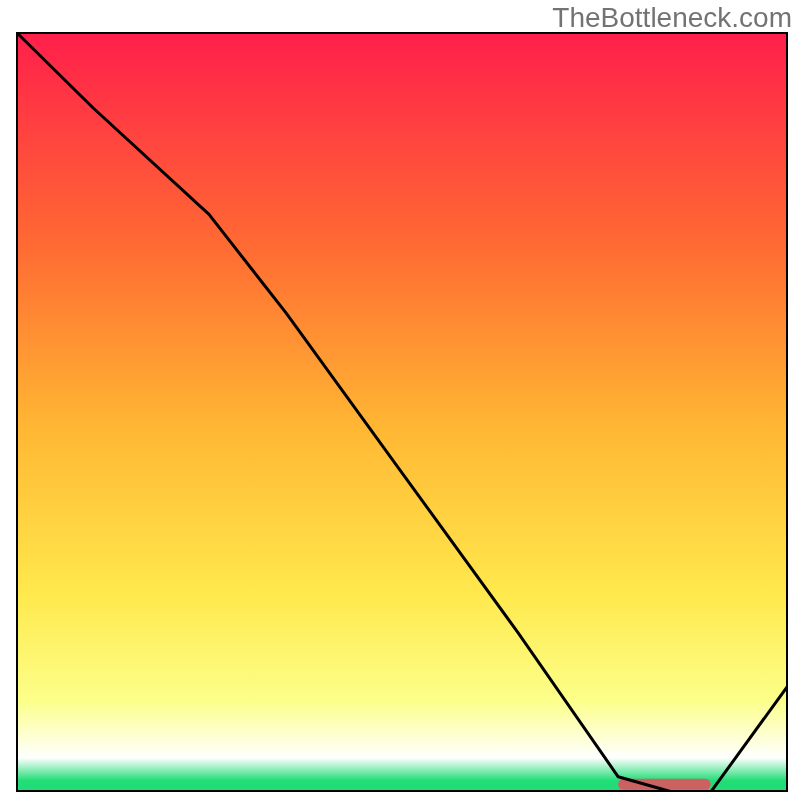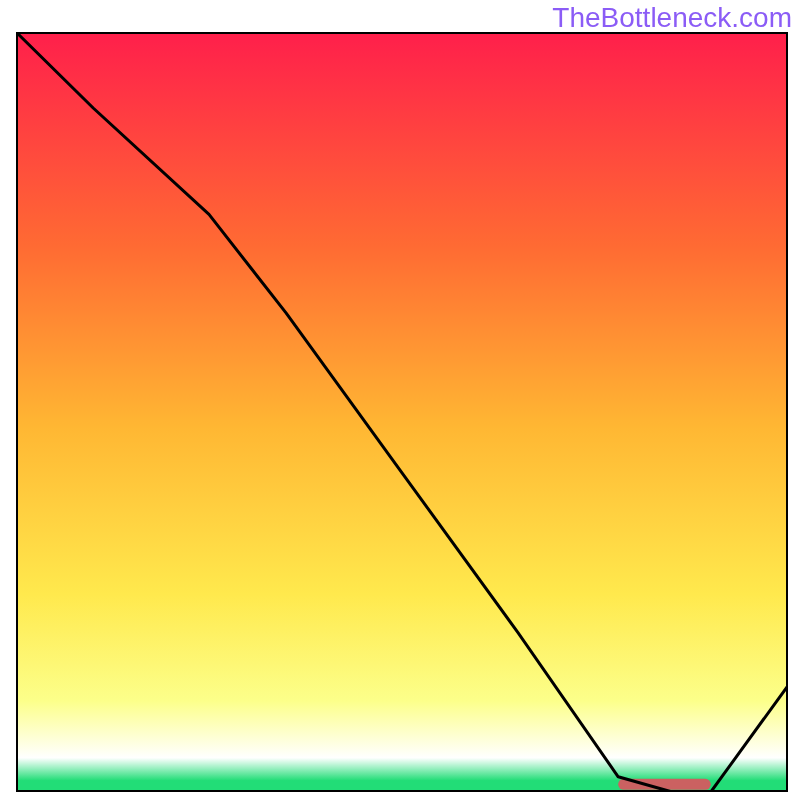--- a/index.html
+++ b/index.html
@@ -13,21 +13,21 @@
   }
   .wrap {
     position: relative;
     width: 800px;
     height: 800px;
   }
   .watermark {
     position: absolute;
     top: 2px;
     right: 8px;
-    color: #8b5cf6;
+    color: #737373;
     font-size: 28px;
     font-weight: 400;
     letter-spacing: 0px;
   }
   .plot {
     position: absolute;
     left: 16px;
     top: 32px;
     width: 772px;
     height: 760px;

